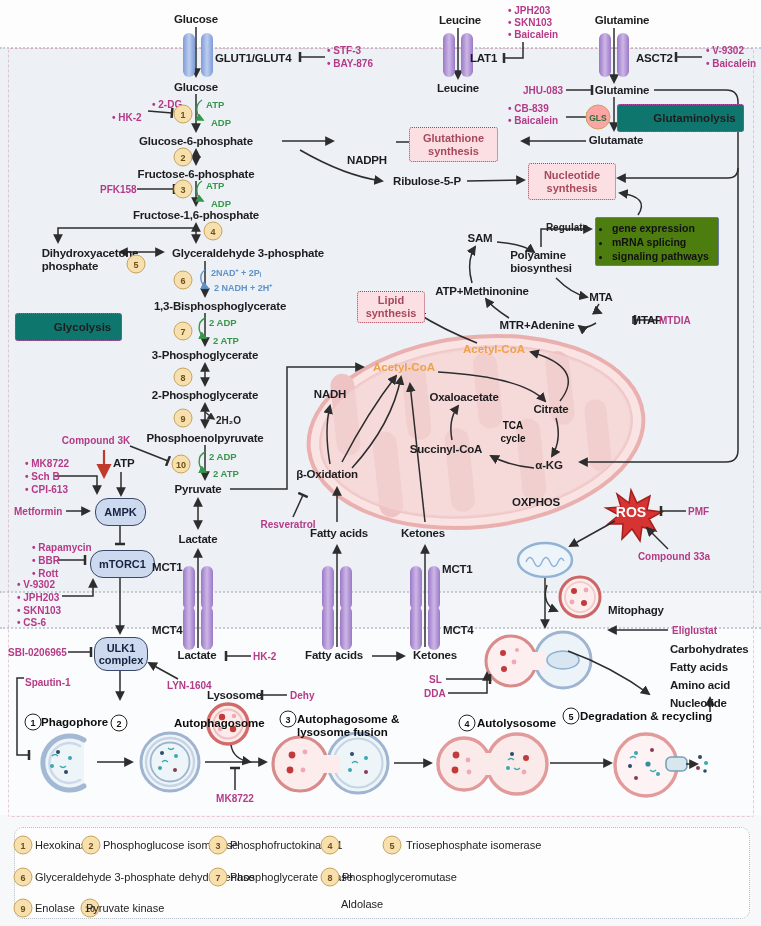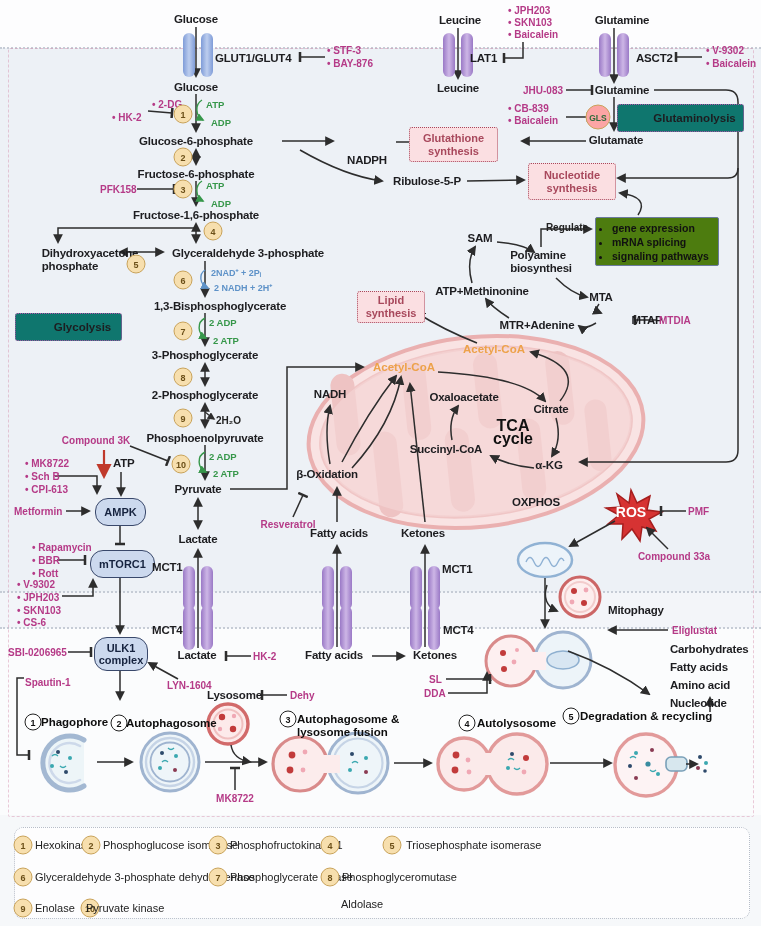--- a/index.html
+++ b/index.html
@@ -7,21 +7,21 @@
   .region{position:absolute;left:0;width:761px;}
   .region-cell{top:48px;height:544px;background:#edf1f6;}
   .region-mid{top:592px;height:36px;background:#f3f5f9;}
   .region-low{top:628px;height:187px;background:#fbfcfd;}
   .region-bottom{top:815px;height:111px;background:#f6f8fa;}
   .mem{position:absolute;left:0;width:761px;border-top:2px dotted #c6ccd6;}
   .figborder{position:absolute;left:8px;top:48px;width:744px;height:767px;border:1px dashed rgba(214,140,170,.45);border-radius:2px;pointer-events:none;}
   svg.layer{position:absolute;left:0;top:0;pointer-events:none;}
   .lbl{position:absolute;white-space:pre-line;line-height:13px;z-index:30;}
   .m{font-size:11.5px;font-weight:700;color:#1d1d20;letter-spacing:-.2px;}
-  .mb{font-size:16px;font-weight:700;color:#111;text-align:center;}
+  .mb{font-size:10px;font-weight:700;color:#111;text-align:center;}
   .d{font-size:10px;font-weight:700;color:#b53a87;}
   .db{font-size:10px;font-weight:700;color:#b53a87;}
   .db::before{content:"•  ";}
   .g{font-size:9.5px;font-weight:700;color:#36974a;}
   .bl{font-size:9px;font-weight:700;color:#5e92c8;}
   .o{font-size:11.5px;font-weight:700;color:#eda24a;}
   .k{font-size:10px;font-weight:700;color:#222;}
   .s{font-size:11.5px;font-weight:700;color:#0d0d0d;}
   .ros{font-size:14px;font-weight:700;color:#fff;}
   .lgl{font-size:11px;font-weight:400;color:#222;}
@@ -468,21 +468,21 @@
         <i></i>
         <i></i>
       </div>
       <div class="tp purple" style="left: 425px; top: 628px;">
         <i></i>
         <i></i>
       </div>
       <div class="stageNum" style="left: 33px; top: 722px;">1</div>
       <div class="lbl s" style="left: 41px; top: 722px; transform: translateY(-50%);">Phagophore</div>
       <div class="stageNum" style="left: 119px; top: 723px;">2</div>
-      <div class="lbl s" style="left: 126px; top: 723px; transform: translateY(-50%);">Autophagosome</div>
+      <div class="lbl s" style="left: 126px; top: 723px; transform: translateY(-50%); padding-left: 48px;">Autophagosome</div>
       <div class="stageNum" style="left: 288px; top: 719px;">3</div>
       <div class="lbl s" style="left: 297px; top: 726px; transform: translateY(-50%);">Autophagosome &amp;
 lysosome fusion</div>
       <div class="stageNum" style="left: 467px; top: 723px;">4</div>
       <div class="lbl s" style="left: 477px; top: 723px; transform: translateY(-50%);">Autolysosome</div>
       <div class="stageNum" style="left: 571px; top: 716px;">5</div>
       <div class="lbl s" style="left: 580px; top: 716px; transform: translateY(-50%);">Degradation &amp; recycling</div>
       <div class="enz" style="left: 23px; top: 845px;">1</div>
       <div class="lbl lgl" style="left: 35px; top: 845px; transform: translateY(-50%);">Hexokinase</div>
       <div class="enz" style="left: 91px; top: 845px;">2</div>

